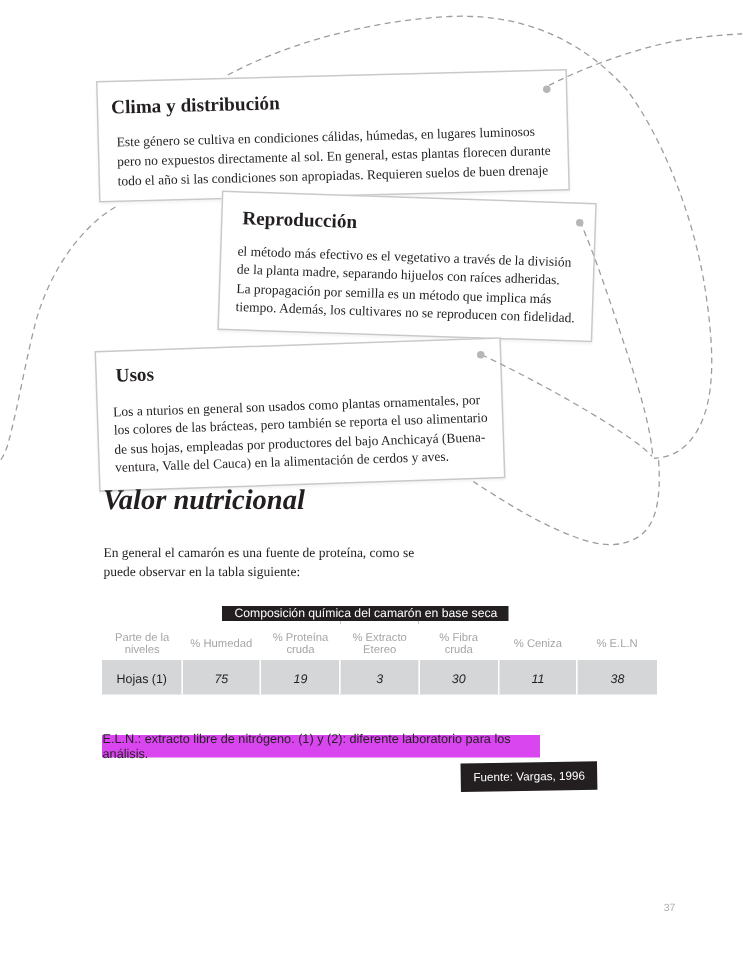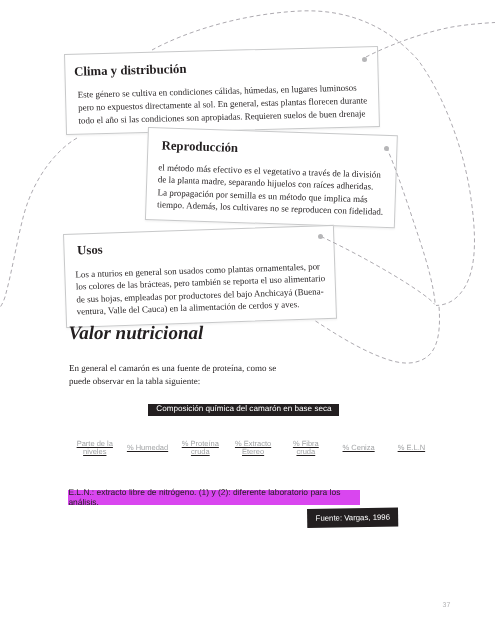--- a/index.html
+++ b/index.html
@@ -46,21 +46,21 @@
   .d3{left:318px;top:234px;}
 
   h3.sec{position:absolute;left:68.6px;top:327px;font-size:19px;line-height:14px;font-style:italic;}
   p.intro{position:absolute;left:69.0px;top:361.8px;width:218px;margin:0;
           font-size:9.0px;line-height:12.7px;}
 
   .tablewrap{position:absolute;left:68.4px;top:404.2px;width:369.4px;}
   .tcaption{position:absolute;left:80.1px;top:0;width:190.9px;height:11.9px;background:#231f20;
             color:#ffffff;font-family:"Liberation Sans",sans-serif;font-size:8.15px;
             display:flex;align-items:flex-start;justify-content:center;}
-  table{position:absolute;top:29px;left:0;width:369.4px;table-layout:fixed;text-decoration:underline;}
+  table{position:absolute;top:10px;left:0;width:369.4px;table-layout:fixed;}
   th{font-size:7.5px;font-weight:normal;color:#a3a5a7;text-align:center;
      font-family:"Liberation Sans",sans-serif;
      padding:3.2px 0 0 0;height:23.1px;vertical-align:middle;line-height:8.2px;background:#ffffff;}
   td{font-size:8.3px;text-align:center;color:#231f20;padding:0;height:22.7px;
      border-right:1.6px solid #ffffff;font-style:italic;
      font-family:"Liberation Sans",sans-serif;}
   td:last-child{border-right:none;}
   td.lbl{font-style:normal;font-size:8.3px;}
   tr.r1 td{background:#d4d6d8;}
   tr.r2 td{background:#c0c3c5;}
@@ -158,20 +158,29 @@
             </th>
           <th>
               <span class="ln">% Ceniza</span>
             </th>
           <th>
               <span class="ln">% E.L.N</span>
             </th>
         </tr>
       </thead>
       <tbody>
+        <tr class="r1">
+          <td class="lbl">Hojas (1)</td>
+          <td>75</td>
+          <td>19</td>
+          <td>3</td>
+          <td>30</td>
+          <td>11</td>
+          <td>38</td>
+        </tr>
       </tbody>
     </table>
     <div class="tnote">E.L.N.: extracto libre de nitrógeno. (1) y (2): diferente laboratorio para los análisis.</div>
   </div>
   <div class="source">Fuente: Vargas, 1996</div>
 
 
   <div class="pagenum">37</div>
 </div>
 

